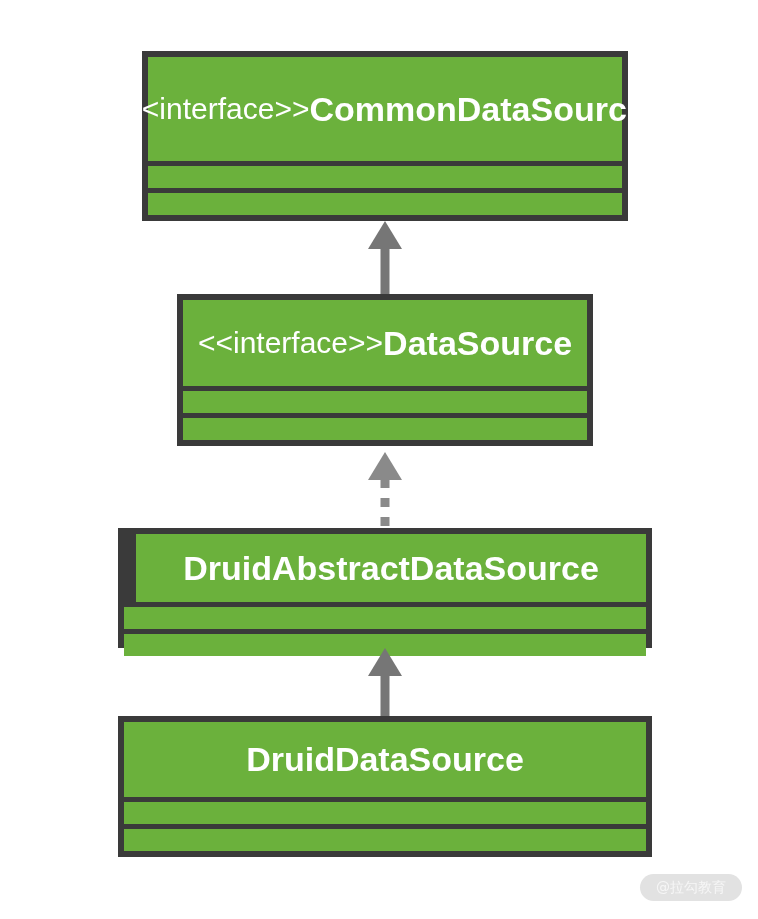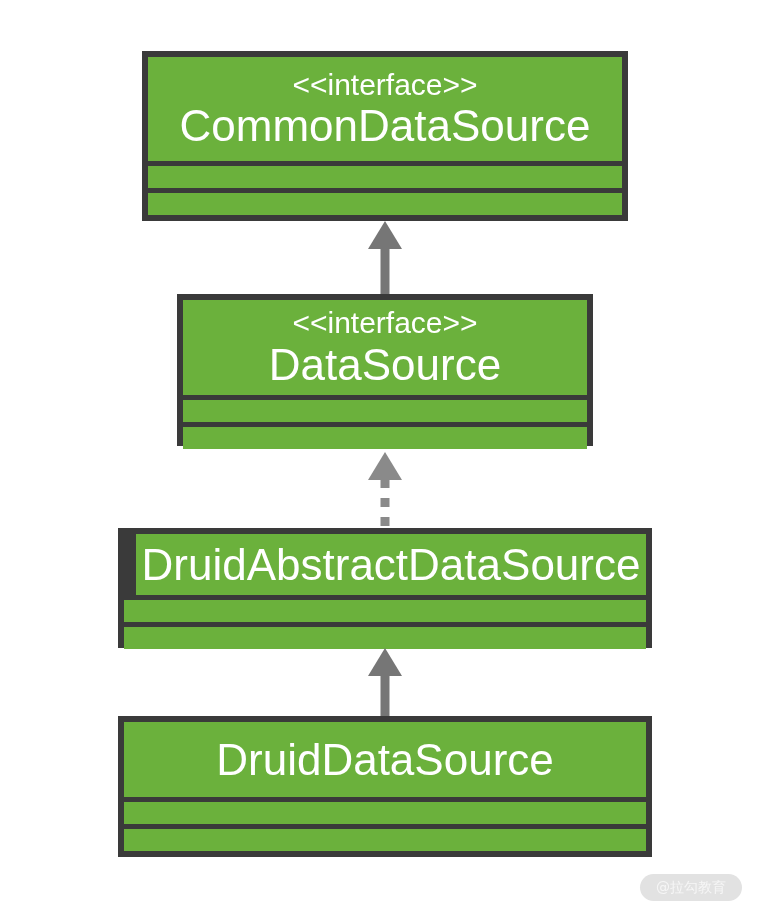--- a/index.html
+++ b/index.html
@@ -25,37 +25,37 @@
     background: #3a3a3a;           
     padding: 6px;
     display: flex;
     flex-direction: column;
     gap: 5px;
   }
   .uml-title {
     background: #6bb13c;
     color: #ffffff;
     display: flex;
-    flex-direction: column;
+    flex-direction: row;
     align-items: center;
     justify-content: center;
     text-align: center;
     line-height: 1.12;
-    padding: 6px 10px;
+    padding: 15px 10px;
     box-sizing: border-box;
   }
   .uml-stereotype {
     font-size: 30px;
     font-weight: 400;
     letter-spacing: 0px;
     white-space: nowrap;
   }
   .uml-name {
-    font-size: 44px;
-    font-weight: normal;
+    font-size: 34px;
+    font-weight: bold;
     letter-spacing: 0px;
     white-space: nowrap;
   }
   .uml-compartment {
     background: #6bb13c;
     height: 22px;
     flex: 0 0 22px;
   }
 
   

